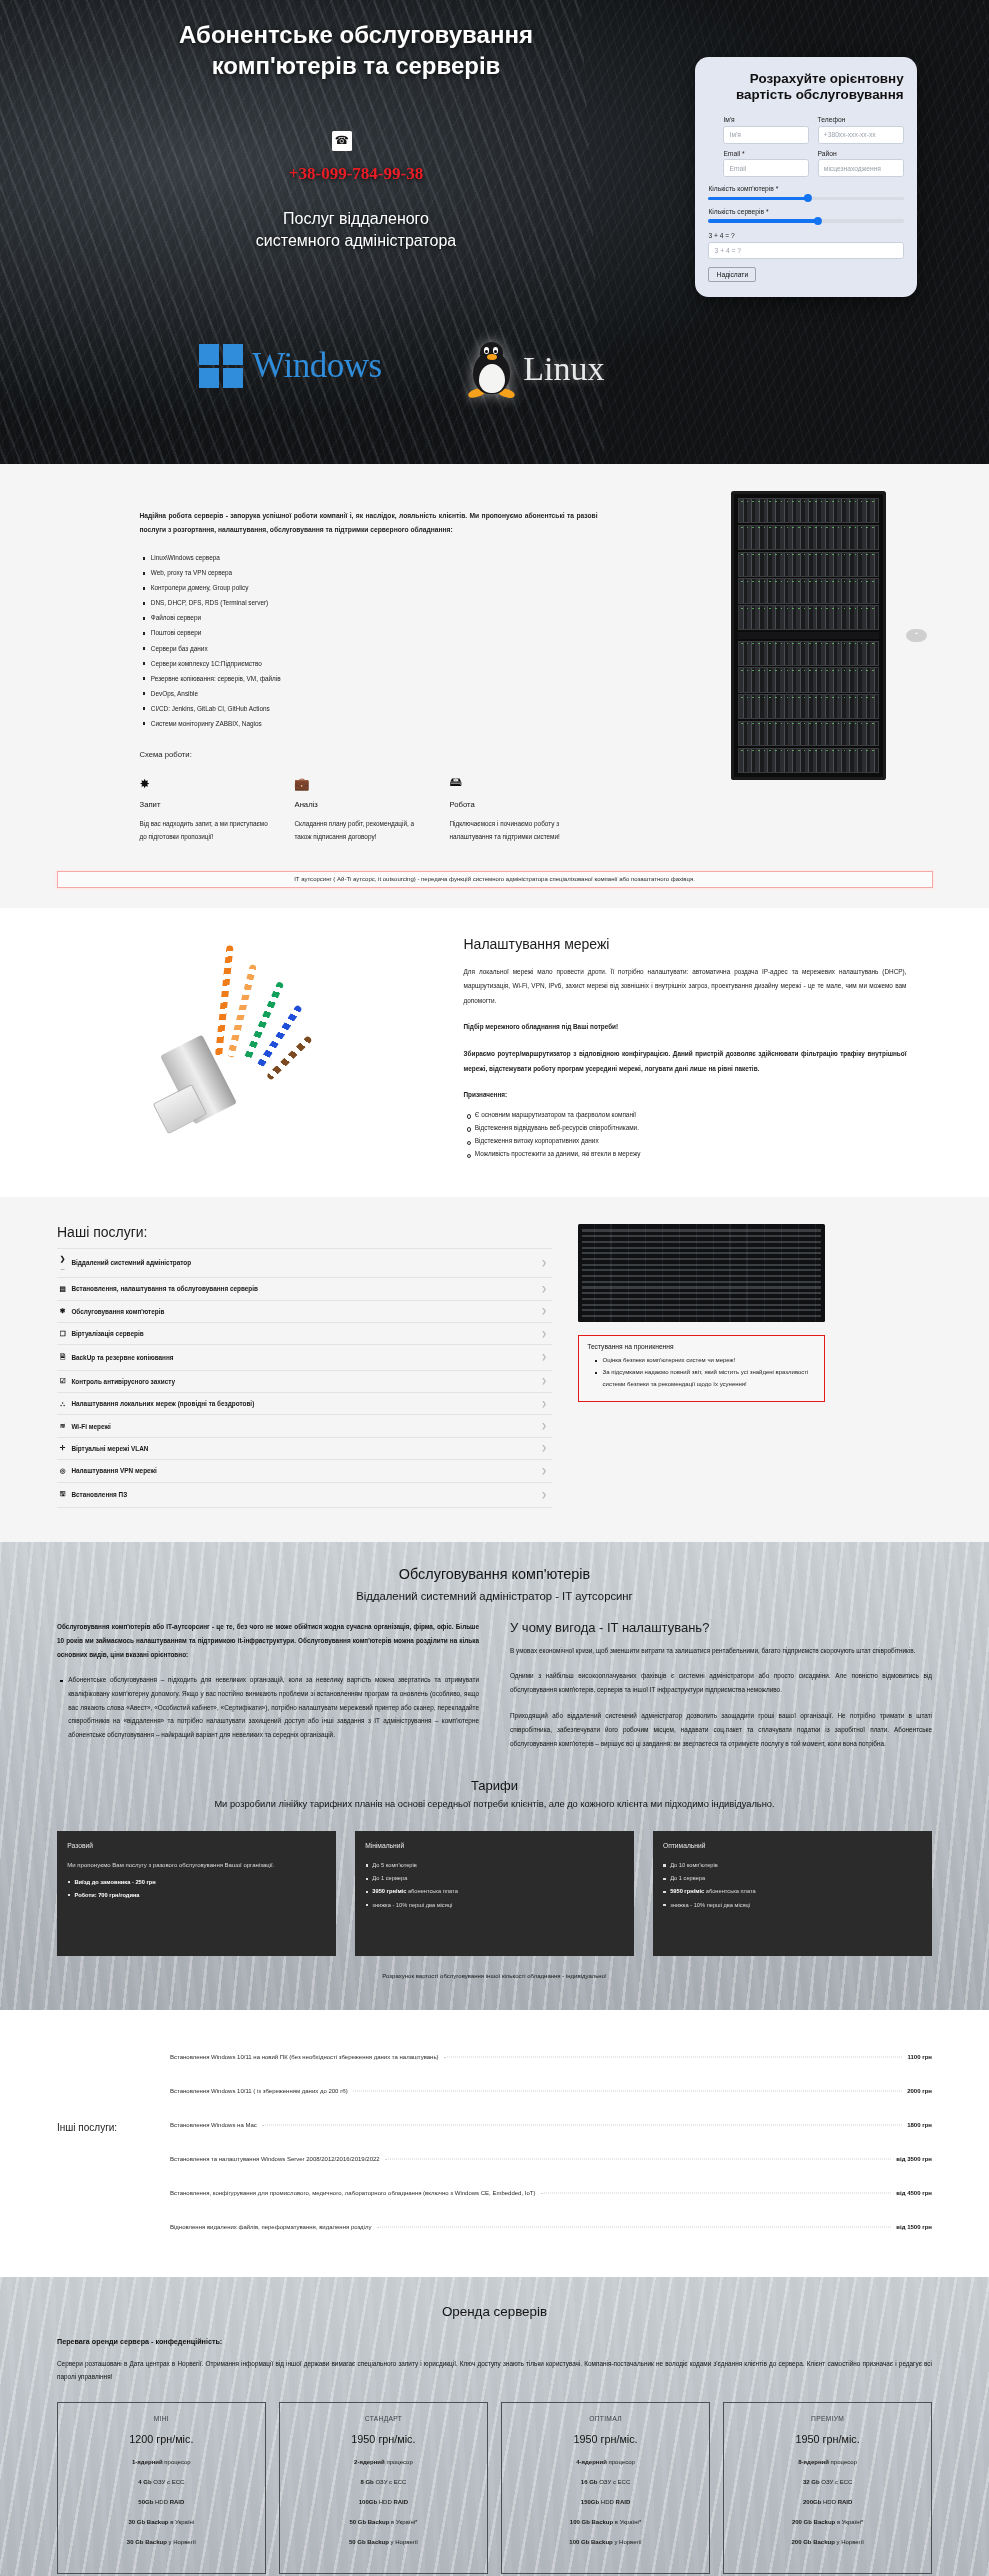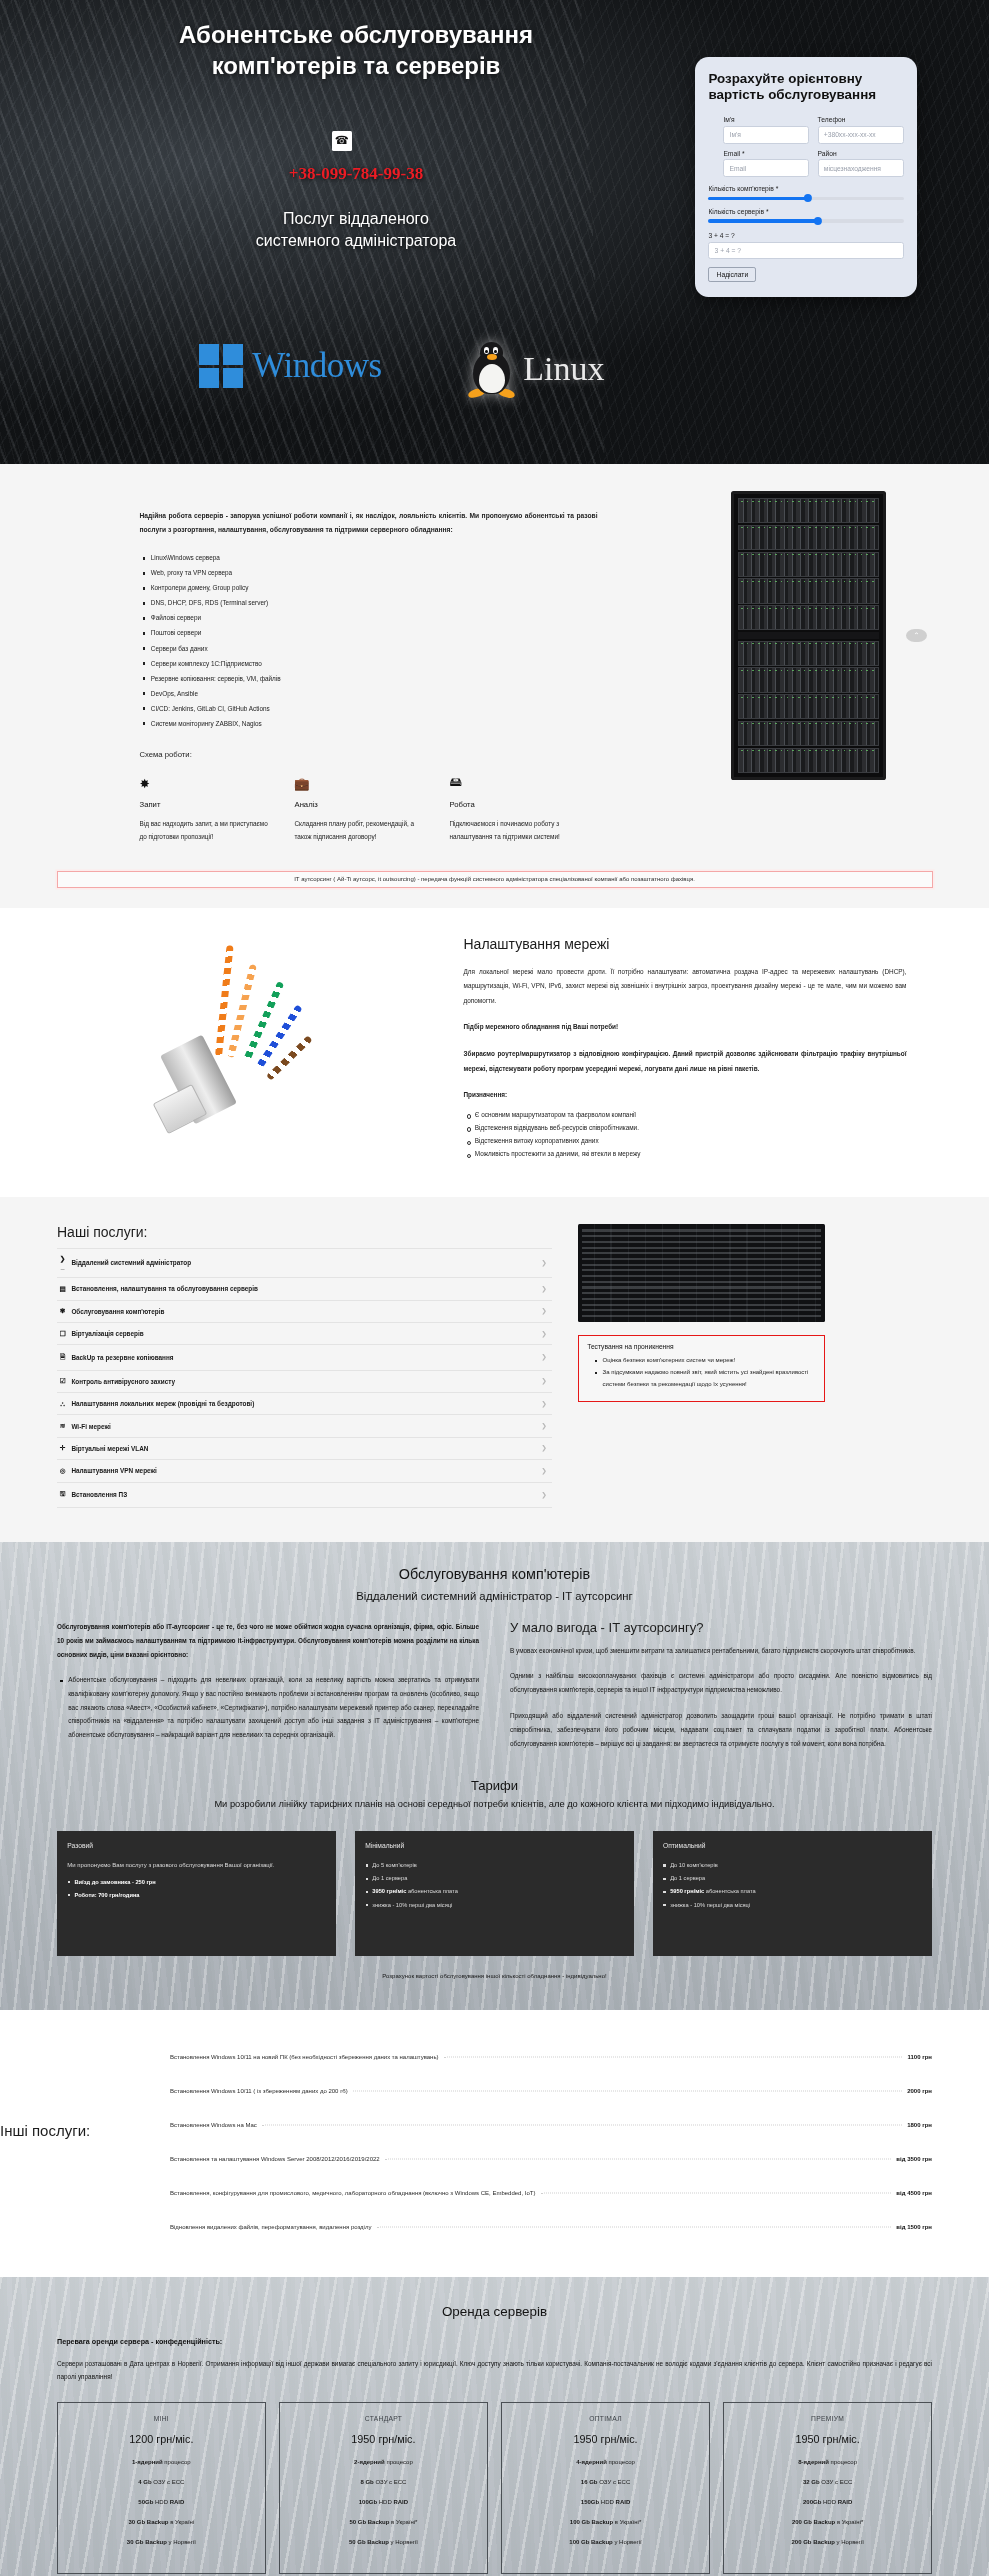--- a/index.html
+++ b/index.html
@@ -82,21 +82,21 @@
   .linux-text { font-size:34px; color:#e9e9e9; font-family:"Liberation Serif", serif; text-shadow:0 0 8.2px rgba(255,255,255,.4); }
 
   
   .calc-card {
     position:absolute; right:72px; top:57px; width:222px;
     background:#e2e7f1; border-radius:13.4px;
     padding:14.4px 13.4px 15.5px 13.4px;
     z-index:6;
     box-shadow:0 5.2px 17.5px rgba(0,0,0,.45);
   }
-  .calc-title { font-size:13.4px; font-weight:700; line-height:1.18; text-align:left; color:#111; margin-bottom:13.4px; }
+  .calc-title { font-size:13.4px; font-weight:700; line-height:1.18; text-align:right; color:#111; margin-bottom:13.4px; }
   .calc-grid { display:grid; grid-template-columns:1fr 1fr; gap:6.2px 8.2px;margin-left:15px; }
   .fld-label { font-size:6.7px; color:#1b1b1b; margin-bottom:2.6px; }
   .fld-input {
     width:100%; height:17.5px; border:0.5px solid #c9d0dd; border-radius:2.6px;
     background:#fff; padding:0 5.2px; font-size:6.7px; color:#111;
     font-family:"Liberation Sans", sans-serif;
   }
   .fld-input::placeholder { color:#9aa0ac; }
   .slider-label { font-size:6.7px; color:#1b1b1b; margin:8.2px 0 4.6px; }
   .slider-track { position:relative; height:3.1px; background:#d7dbe4; border-radius:2.1px; }
@@ -232,21 +232,21 @@
   .tariff p { font-size:6px; line-height:2.2; color:#dcdcdc; }
   .tariff ul { list-style:none; margin-top:3.1px; }
   .tariff li { font-size:5.7px; line-height:2.3; padding-left:7.2px; position:relative; color:#dcdcdc; }
   .tariff li::before { content:""; position:absolute; left:0.5px; top:5.2px; width:2.1px; height:2.1px; background:#ddd; }
   .tariff li b { font-weight:700; color:#fff; }
   .tariff-note { text-align:center; font-size:6px; color:#171717; margin-top:17.5px; }
 
   
   .sec-other { background:#fff; padding:30px 0 33px; }
   .other-row { display:flex; align-items:flex-start; }
-  .other-label { width:170px; font-size:15px; color:#1c1c1c; padding-top:82px; }
+  .other-label { width:170px; padding-left:57px; font-size:10px; color:#1c1c1c; padding-top:82px; }
   .other-list { flex:1; padding-right:57px; }
   .price-row { display:flex; align-items:baseline; gap:5.2px; padding:14px 0; }
   .price-name { font-size:6px; color:#2a2a2a; white-space:nowrap; }
   .price-dots { flex:1; border-bottom:0.5px dotted #cfcfcf; transform:translateY(-1.5px); }
   .price-val { font-size:6px; font-weight:700; color:#111; white-space:nowrap; }
 
   
   .sec-rent {
     position:relative; padding:27px 0 33px; overflow:hidden;
     background:
@@ -551,21 +551,21 @@
       <h3 class="dark-h2">Віддалений системний адміністратор - ІТ аутсорсинг</h3>
 
       <div class="dark-cols">
         <div class="dark-col">
           <p class="dark-p">Обслуговування комп'ютерів або ІТ-аутсорсинг - це те, без чого не може обійтися жодна сучасна організація, фірма, офіс. Більше 10 років ми займаємось налаштуванням та підтримкою it-інфраструктури. Обслуговування комп'ютерів можна розділити на кілька основних видів, ціни вказані орієнтовно:</p>
           <ul class="dark-list">
             <li>Абонентське обслуговування – підходить для невеликих організацій, коли за невелику вартість можна звертатись та отримувати кваліфіковану комп'ютерну допомогу. Якщо у вас постійно виникають проблеми зі встановленням програм та оновлень (особливо, якщо вас лякають слова «Авест», «Особистий кабінет», «Сертифікати»), потрібно налаштувати мережевий принтер або сканер, перекладайте співробітників на «віддалення» та потрібно налаштувати захищений доступ або інші завдання з ІТ адміністрування – комп'ютерне абонентське обслуговування – найкращий варіант для невеликих та середніх організацій.</li>
           </ul>
         </div>
         <div class="dark-col">
-          <h3 class="net-h" style="font-size:13px;margin-bottom:9.3px;">У мало вигода - IT аутсорсингу?</h3>
+          <h3 class="net-h" style="font-size:13px;margin-bottom:9.3px;">У чому вигода - IT налаштувань?</h3>
           <p class="dark-p norm" style="margin-bottom:11.3px;">В умовах економічної кризи, щоб зменшити витрати та залишатися рентабельними, багато підприємств скорочують штат співробітників.</p>
           <p class="dark-p norm" style="margin-bottom:11.3px;">Одними з найбільш високооплачуваних фахівців є системні адміністратори або просто сисадміни. Але повністю відмовитись від обслуговування комп'ютерів, серверів та іншої IT інфраструктури підприємства неможливо.</p>
           <p class="dark-p norm">Приходящий або віддалений системний адміністратор дозволить заощадити гроші вашої організації. Не потрібно тримати в штаті співробітника, забезпечувати його робочим місцем, надавати соц.пакет та сплачувати податки із заробітної плати. Абонентське обслуговування комп'ютерів – вирішує всі ці завдання: ви звертаєтеся та отримуєте послугу в той момент, коли вона потрібна.</p>
         </div>
       </div>
 
       <h3 class="dark-h3">Тарифи</h3>
       <p class="dark-h4">Ми розробили лінійку тарифних планів на основі середньої потреби клієнтів, але до кожного клієнта ми підходимо індивідуально.</p>
 
       <div class="tariffs" id="tariffs">

